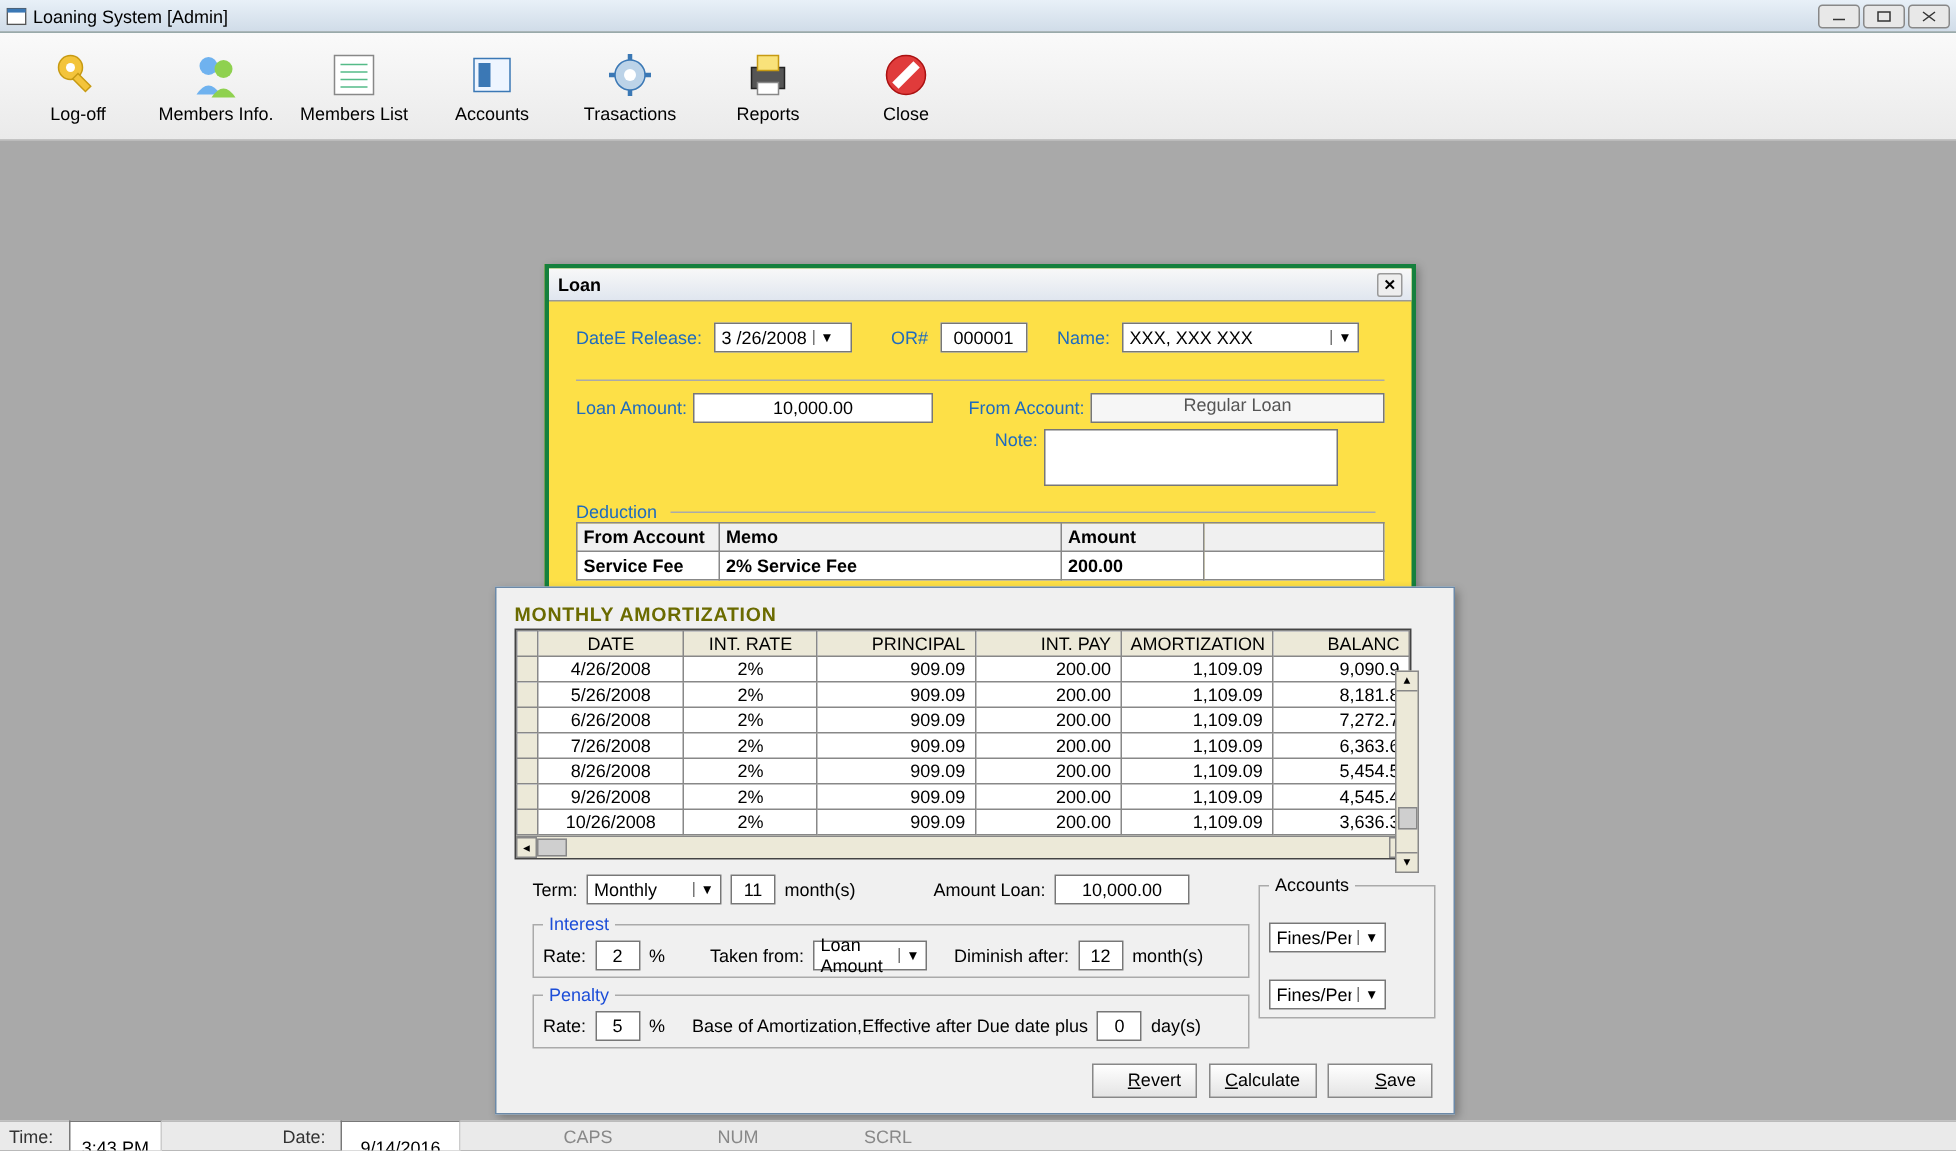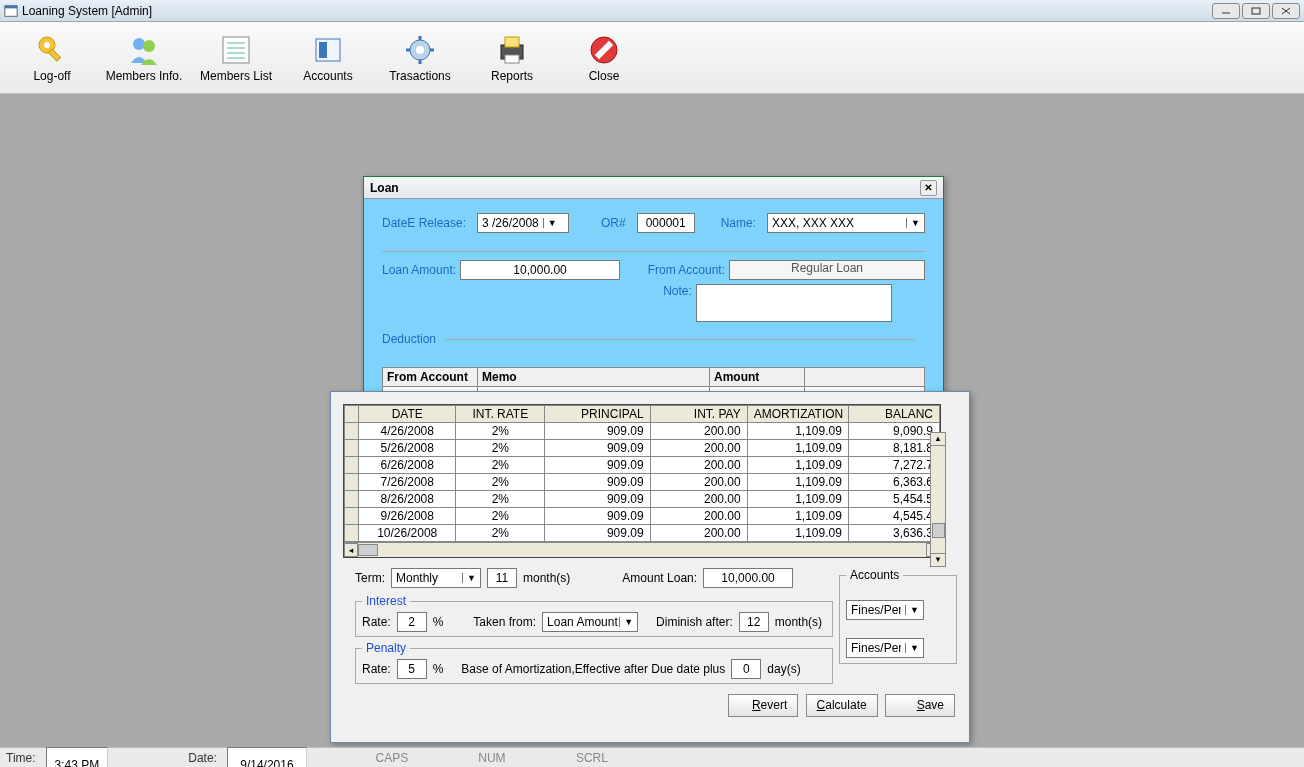--- a/index.html
+++ b/index.html
@@ -13,27 +13,27 @@
 
 
 .toolbar { height: 72px; background: linear-gradient(#fafafa,#eaeaea); border-bottom: 1px solid #bbb; display: flex; align-items: center; padding: 0 6px; }
 .tool-btn { width: 92px; height: 68px; display: flex; flex-direction: column; align-items: center; justify-content: center; font-size: 12px; cursor: default; }
 .tool-btn .ti { width: 34px; height: 34px; margin-bottom: 2px; }
 
 
 .mdi { position: absolute; left: 0; right: 0; top: 94px; bottom: 20px; background: #a9a9a9; }
 
 
-.loan-win { position: absolute; left: 363px; top: 82px; width: 581px; height: 380px; background: #7dd3fc; border: 1px solid #15803d; box-shadow: 2px 2px 6px rgba(0,0,0,.3); }
+.loan-win { position: absolute; left: 363px; top: 82px; width: 581px; height: 380px; background: #fde047; border: 3px solid #15803d; box-shadow: 2px 2px 6px rgba(0,0,0,.3); }
 .loan-win .lt { height: 22px; background: linear-gradient(#f8f8f8,#e0e6ef); border-bottom: 1px solid #999; font-size: 12px; font-weight: bold; padding: 3px 6px; display: flex; align-items: center; }
 .loan-win .lt .spacer { flex: 1; }
 .close-x { width: 17px; height: 16px; border: 1px solid #999; border-radius: 2px; font-size: 10px; display: flex; align-items: center; justify-content: center; background: #eee; }
 .loan-body { padding: 14px 18px 8px 18px; font-size: 12px; }
 .lbl { color: #1e6bbf; }
-.row1 { display: flex; align-items: center; gap: 8px; margin-bottom: 18px; justify-content: space-between; }
+.row1 { display: flex; align-items: center; gap: 8px; margin-bottom: 18px; }
 .dd { border: 1px solid #777; height: 20px; background: #fff; display: inline-flex; align-items: center; padding: 0 4px; font-size: 12px; }
 .dd .arrow { border-left: 1px solid #777; padding-left: 4px; margin-left: 4px; font-size: 9px; }
 .tbox { border: 1px solid #777; height: 20px; background: #fff; padding: 0 4px; font-size: 12px; }
 .hr { border-top: 1px solid #aaa; margin: 2px 0 8px 0; }
 fieldset { border: 1px solid #aaa; margin: 0 0 4px 0; padding: 4px 6px; font-size: 12px; }
 fieldset legend { color: #1d4ed8; padding: 0 4px; }
 .ded-table { width: 100%; border-collapse: collapse; }
 .ded-table th, .ded-table td { border: 1px solid #888; font-size: 12px; padding: 2px 4px; text-align: left; background: #fff;}
 .ded-table th { font-weight: bold; background: #f0f0f0;}
 
@@ -205,21 +205,21 @@
           <div style="display:flex;align-items:flex-start;gap:4px;justify-content:center;margin-top:4px">
             <span class="lbl">Note:</span>
             <textarea class="tbox" style="width: 196px; height: 38px; resize: none;"></textarea>
           </div>
         </div>
       </div>
 
       <div style="margin-top:10px">
         <span class="lbl">Deduction</span>
         <span style="display:inline-block;border-top:1px solid #aaa;width:470px;vertical-align:middle;margin-left:6px"></span>
-        <table class="ded-table" style="margin-top:21px">
+        <table class="ded-table" style="margin-top:0">
           <colgroup>
               <col style="width:95px">
               <col>
               <col style="width:95px">
               <col style="width:120px">
             </colgroup>
           <tbody>
               <tr>
             <th>From Account</th>
             <th>Memo</th>
@@ -232,20 +232,21 @@
             <td style="font-weight:bold">200.00</td>
             <td></td>
           </tr>
         </tbody>
           </table>
       </div>
     </div>
   </div>
 
   <div class="amort-win">
+    <div class="amort-title">MONTHLY AMORTIZATION</div>
     <div style="position:relative">
       <div class="grid" style="margin-right:16px">
         <table>
           <colgroup>
               <col style="width:14px">
               <col style="width:96px">
               <col style="width:88px">
               <col style="width:104px">
               <col style="width:96px">
               <col style="width:100px">
@@ -357,21 +358,21 @@
         </div>
 
         <fieldset style="margin-top:6px">
           <legend>Interest</legend>
           <div style="display:flex;align-items:center;gap:6px;flex-wrap:wrap">
             <span>Rate:</span>
             <input class="tbox small-in" value="2" style="">
             <span>%</span>
             <span style="width:18px"></span>
             <span>Taken from:</span>
-            <span class="dd" style="width:96px">
+            <span class="dd" style="width:76px">
               <span>Loan Amount</span>
               <span class="arrow" style="margin-left:auto">▼</span>
             </span>
             <span style="width:6px"></span>
             <span>Diminish after:</span>
             <input class="tbox small-in" value="12" style="">
             <span>month(s)</span>
           </div>
         </fieldset>
 

